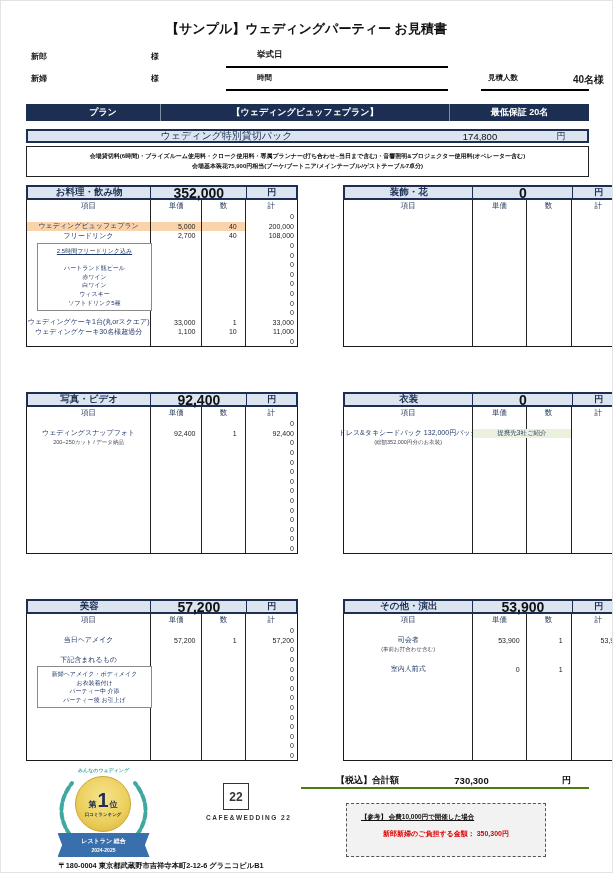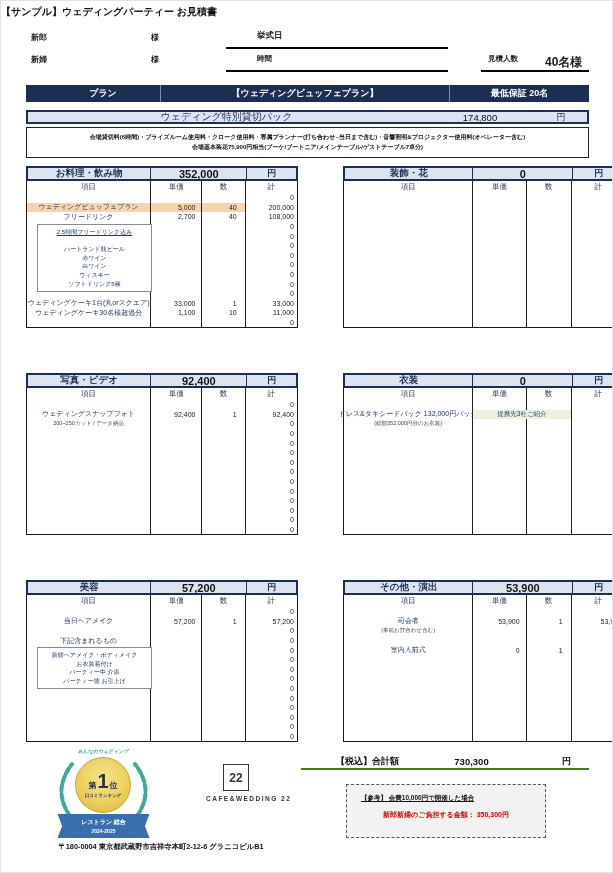--- a/index.html
+++ b/index.html
@@ -6,21 +6,21 @@
     --navy:#1c2f52; --header_bg:#dce4f0; --orange:#fbd3ab; --green:#ebf1dd;
     --red:#e00000; --gold:#e9c94e; --teal:#3fa8a0; --ribbon_blue:#3a6fae;
   }
   *{box-sizing:border-box;margin:0;padding:0}
   html,body{background:#f2f2f2}
   body{font-family:"Liberation Sans","DejaVu Sans",sans-serif;}
   .page{width:613px;height:873px;background:#fff;position:relative;margin:0 auto;
         overflow:hidden;border:1px solid #e3e3e3;color:#1a1a1a;}
   
   .title{margin-top:13px;text-align:center;font-size:17px;font-weight:bold;letter-spacing:.5px;color:#111;}
-  .subtitle{margin-top:4px;text-align:left;font-size:10px;font-weight:bold;color:#111;}
+  .subtitle{margin-top:19px;text-align:center;font-size:13px;font-weight:bold;color:#111;}
   .info{position:relative;height:58px;margin-top:8px;font-size:8px;font-weight:bold;}
   .info .lab{position:absolute;}
   .fline{position:absolute;border-top:2px solid #000;}
   
   .plan-bar{margin:0 23px 0 25px;height:17px;background:var(--navy);display:flex;align-items:center;
             color:#fff;font-weight:bold;font-size:9px;padding-left:20px;}
   .plan-bar .p1{width:115px;text-align:center;border-right:1px solid rgba(255,255,255,.45);height:100%;display:flex;align-items:center;justify-content:center;}
   .plan-bar .p2{flex:1;text-align:center;}
   .plan-bar .p3{width:140px;text-align:center;border-left:1px solid rgba(255,255,255,.45);height:100%;display:flex;align-items:center;justify-content:center;}
   
@@ -30,21 +30,21 @@
   .package-bar .a{width:110px;text-align:center;font-size:9.5px;color:#111;}
   .package-bar .u{width:52px;text-align:center;font-size:9px;color:var(--navy);}
   .desc-box{margin:3px 23px 0 25px;height:31px;border:1px solid #222;background:#fff;
             display:flex;flex-direction:column;justify-content:center;gap:1px;}
   .desc-box div{text-align:center;font-size:6px;font-weight:bold;color:#111;transform-origin:center;}
   
   .tables-grid{margin:8px 23px 0 25px;display:grid;grid-template-columns:272px 283px;column-gap:10px;row-gap:5px;gap:45px;}
   .stable{height:162px;}
   .thead{height:15px;background:var(--header_bg);border:2px solid var(--navy);display:flex;align-items:center;font-weight:bold;}
   .thead .th-title{width:46%;text-align:center;font-size:9.5px;color:var(--navy);border-right:1px solid var(--navy);height:100%;display:flex;align-items:center;justify-content:center;}
-  .thead .th-amount{width:35.5%;text-align:center;font-size:11px;color:#111;}
+  .thead .th-amount{width:35.5%;text-align:center;font-size:14px;color:#111;}
   .thead .th-unit{flex:1;text-align:center;font-size:9px;color:var(--navy);border-left:1px solid var(--navy);height:100%;display:flex;align-items:center;justify-content:center;}
   .tbox{border:1.3px solid #1a1a1a;border-top:none;}
   .tcols{display:flex;height:12px;font-weight:normal;}
   .tcols div{display:flex;align-items:center;justify-content:center;font-size:7.5px;color:var(--navy);height:100%;}
   .tcols .c-item,.tbody .c-item{width:46%;border-right:1px solid #222;}
   .tcols .c-price,.tbody .c-price{width:19%;border-right:1px solid #222;}
   .tcols .c-qty,.tbody .c-qty{width:16%;border-right:1px solid #222;}
   .tcols .c-total,.tbody .c-total{flex:1;}
   .tbody{position:relative;height:134.4px;}
   .trow{display:flex;height:9.6px;align-items:stretch;font-size:7px;}
@@ -103,21 +103,21 @@
   <div class="info">
     <span class="lab" style="left:30px;top:5px">新郎</span>
     <span class="lab" style="left:150px;top:5px">様</span>
     <span class="lab" style="left:256px;top:3px;font-size:8.5px">挙式日</span>
     <span class="fline" style="left:225px;top:20px;width:222px"></span>
     <span class="lab" style="left:30px;top:27px">新婦</span>
     <span class="lab" style="left:150px;top:27px">様</span>
     <span class="lab" style="left:256px;top:27px;font-size:7.5px">時間</span>
     <span class="fline" style="left:225px;top:43px;width:222px"></span>
     <span class="lab" style="left:487px;top:27px;font-size:7.5px">見積人数</span>
-    <span class="lab" style="left:544px;top:27px;font-size:12px">40名様</span>
+    <span class="lab" style="left:572px;top:27px;font-size:10px">40名様</span>
     <span class="fline" style="left:480px;top:43px;width:108px"></span>
   </div>
 
   <div class="plan-bar">
     <span class="p1">プラン</span>
     <span class="p2">【ウェディングビュッフェプラン】</span>
     <span class="p3">最低保証  20名</span>
   </div>
 
   <div class="package-bar">

